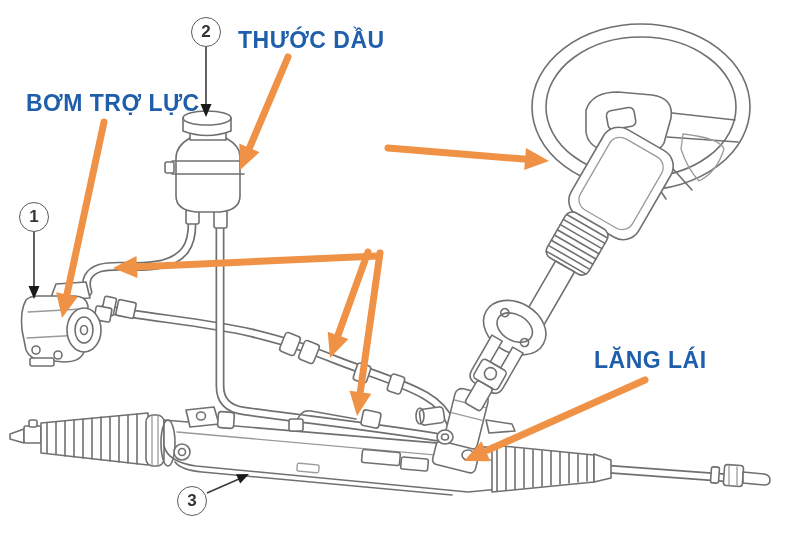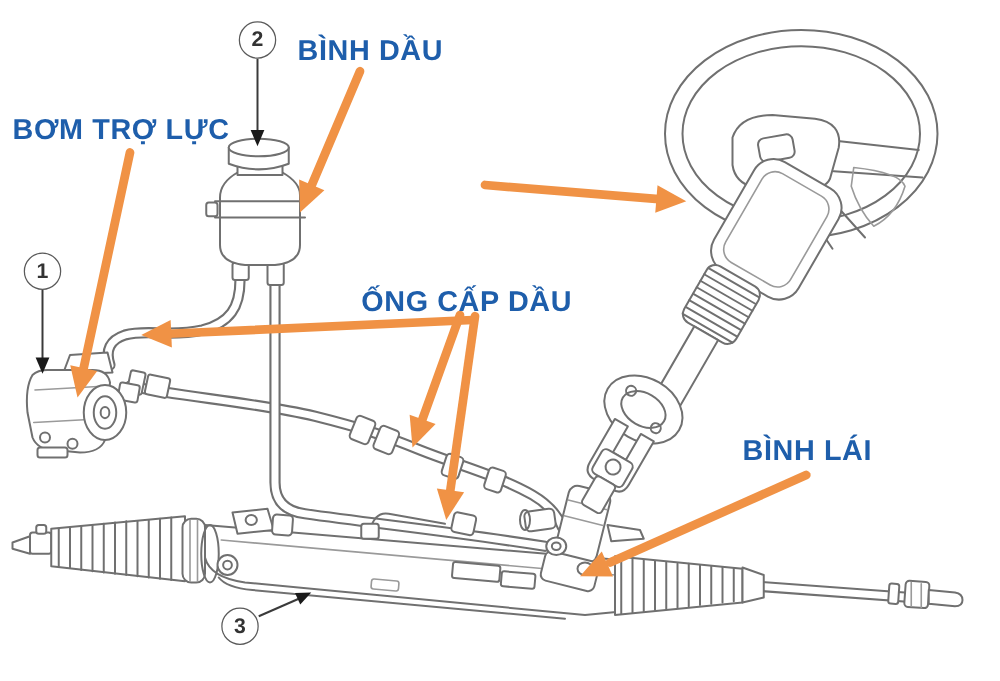--- a/index.html
+++ b/index.html
@@ -240,22 +240,21 @@
     <g>
       <path class="oline" d="M 380 253 L 360 394"></path>
       <polygon class="ohead" points="357,416 349.5,390.7 371.3,393.7"></polygon>
     </g>
     <g>
       <path class="oline" d="M 645 380 L 488 450"></path>
       <polygon class="ohead" points="464,461 481.4,441.2 490.4,461.2"></polygon>
     </g>
   </svg>
 
-  <div class="diagram-label" style="left:10px;top:90px;">BƠM TRỢ LỰC</div>
-  <div class="diagram-label" style="left:238px;top:27px;">BÌNH DẦU</div>
-  <div class="diagram-label" style="left:289px;top:228px;">ỐNG CẤP DẦU</div>
-  <div class="diagram-label" style="left:594px;top:347px;">BÌNH LÁI</div>
+  <div class="diagram-label" style="left:26px;top:90px;">BƠM TRỢ LỰC</div>
+  <div class="diagram-label" style="left:238px;top:27px;">THƯỚC DẦU</div>
+  <div class="diagram-label" style="left:594px;top:347px;">LĂNG LÁI</div>
 
   <div class="callout" style="left:19px;top:202px;">1</div>
   <div class="callout" style="left:191px;top:17px;">2</div>
   <div class="callout" style="left:177px;top:486px;">3</div>
 
 </div>
 
 </body></html>

